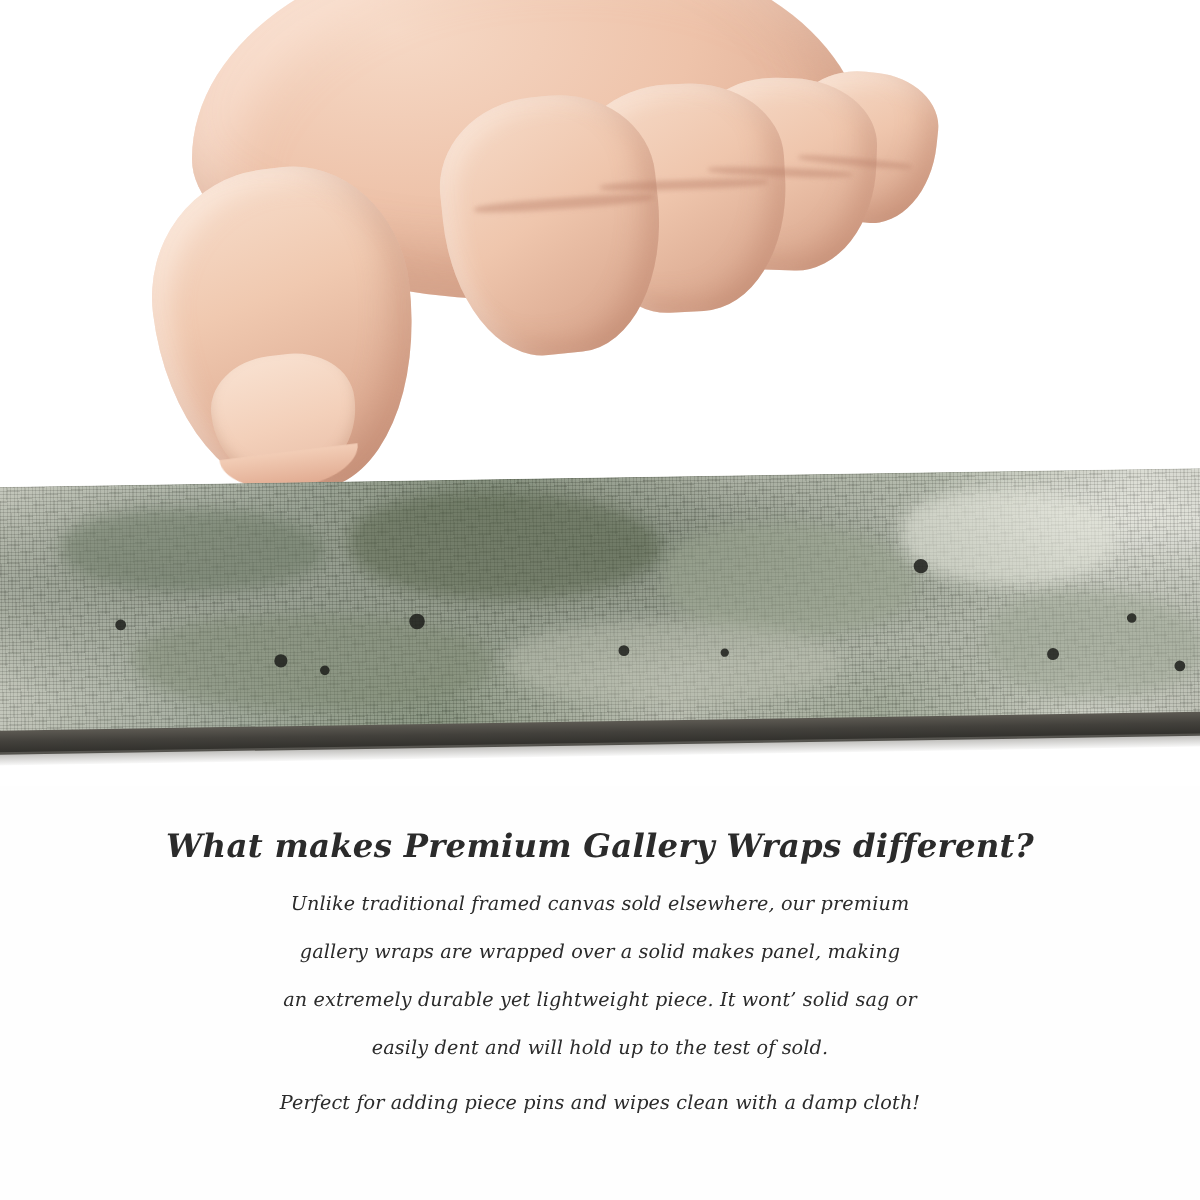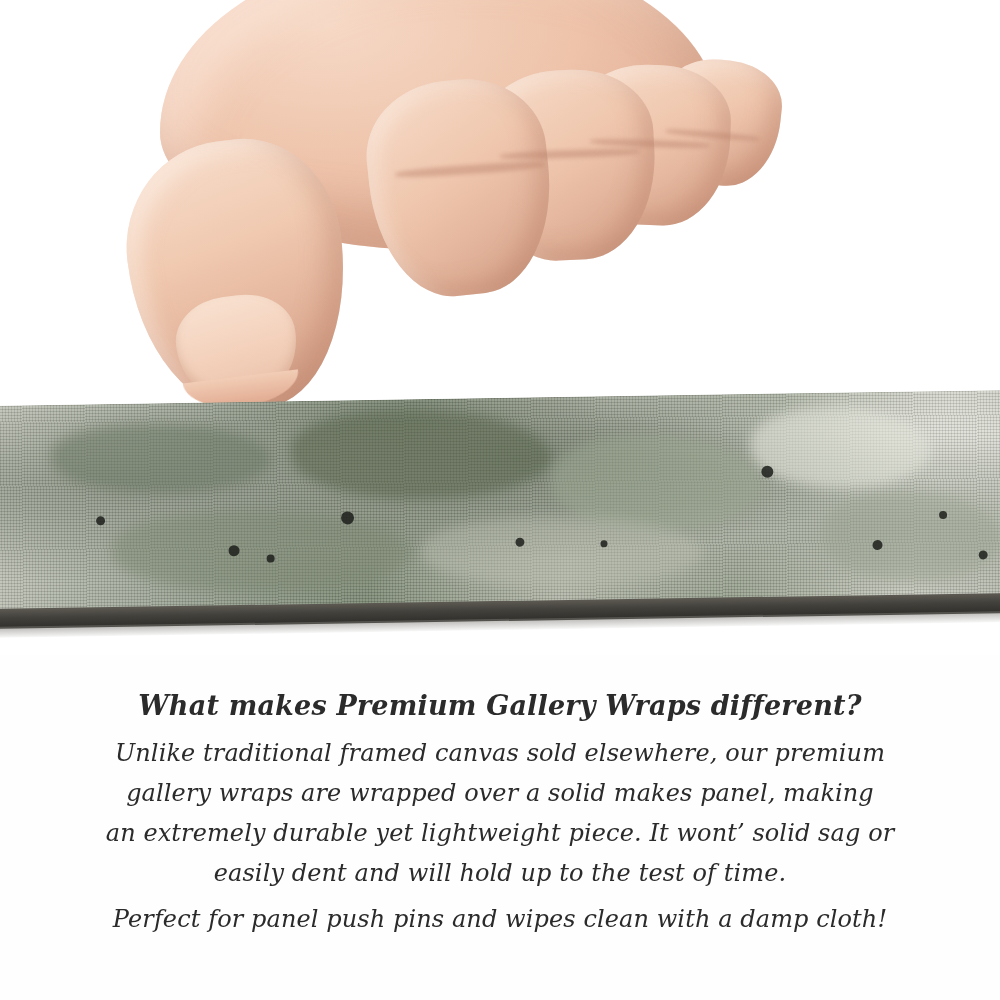--- a/index.html
+++ b/index.html
@@ -173,21 +173,21 @@
     font-family: "DejaVu Serif", serif;
     font-style: italic;
   }
   .caption-heading {
     font-size: 27px;
     font-weight: bold;
     letter-spacing: 0.2px;
     margin-bottom: 12px;
   }
   .caption-line {
-    font-size: 24px;
+    font-size: 16px;
     line-height: 40px;
     letter-spacing: 0.1px;
   }
   .caption-line.last {
     margin-top: 6px;
   }
 </style>
 </head>
 <body>
 
@@ -235,17 +235,17 @@
       <div class="wrap-shadow"></div>
     </div>
 
   </div>
 
   <div class="caption">
     <div class="caption-heading">What makes Premium Gallery Wraps different?</div>
     <div class="caption-line">Unlike traditional framed canvas sold elsewhere, our premium</div>
     <div class="caption-line">gallery wraps are wrapped over a solid makes panel, making</div>
     <div class="caption-line">an extremely durable yet lightweight piece. It wont’ solid sag or</div>
-    <div class="caption-line">easily dent and will hold up to the test of time.</div>
-    <div class="caption-line last">Perfect for panel push pins and wipes clean with a damp cloth!</div>
+    <div class="caption-line">easily dent and will hold up to the test of sold.</div>
+    <div class="caption-line last">Perfect for adding piece pins and wipes clean with a damp cloth!</div>
   </div>
 
 </div>
 
 </body></html>

